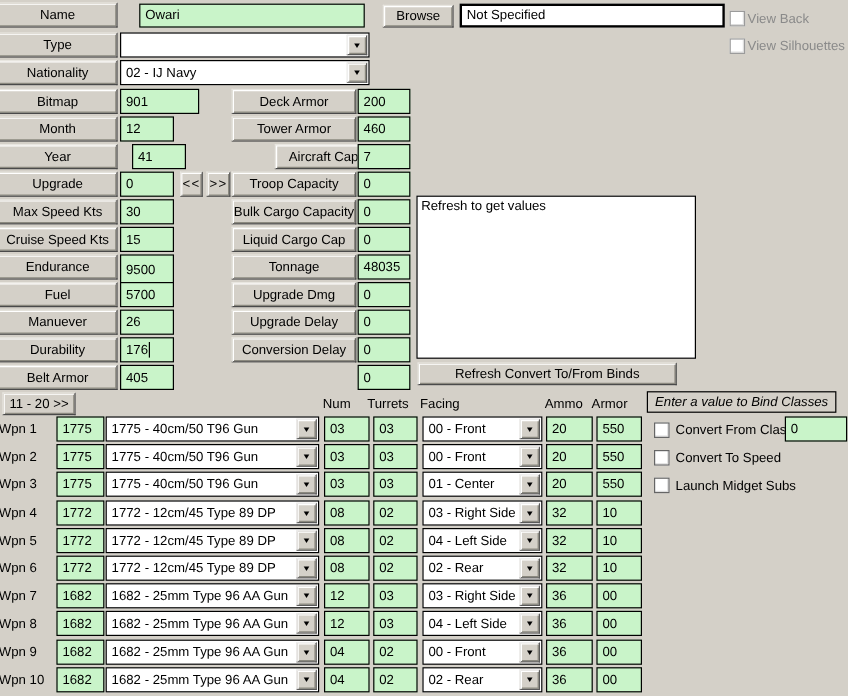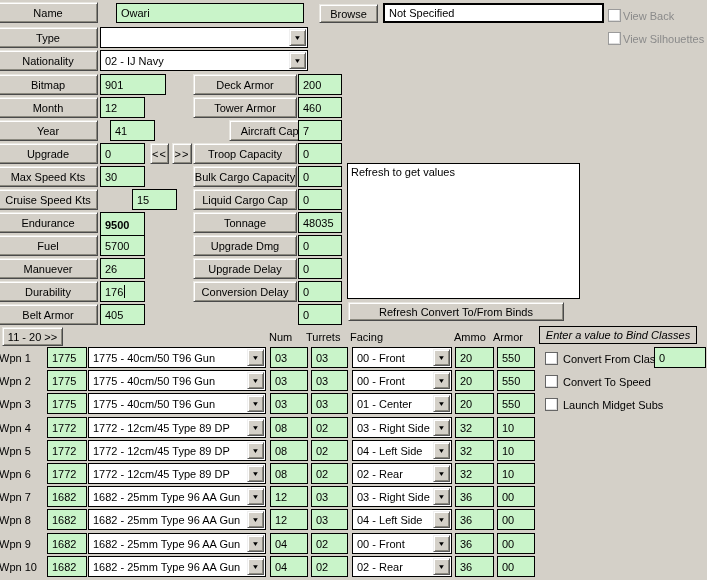--- a/index.html
+++ b/index.html
@@ -112,23 +112,23 @@
     <div class="gfield" style="left: 100px; top: 97px; width: 45px; height: 21px;">12</div>
     <div class="raised" style="left: -2px; top: 120px; width: 100px; height: 21px;">Year</div>
     <div class="gfield" style="left: 100px; top: 120px; width: 45px; height: 21px; margin-left: 10px;">41</div>
     <div class="raised" style="left: -2px; top: 143px; width: 100px; height: 21px;">Upgrade</div>
     <div class="gfield" style="left: 100px; top: 143px; width: 45px; height: 21px;">0</div>
     <div class="raised" style="left: 150px; top: 143px; width: 19px; height: 21px; letter-spacing: 1px;">&lt;&lt;</div>
     <div class="raised" style="left: 172px; top: 143px; width: 20px; height: 21px; letter-spacing: 1px;">&gt;&gt;</div>
     <div class="raised" style="left: -2px; top: 166px; width: 100px; height: 21px;">Max Speed Kts</div>
     <div class="gfield" style="left: 100px; top: 166px; width: 45px; height: 21px;">30</div>
     <div class="raised" style="left: -2px; top: 189px; width: 100px; height: 21px;">Cruise Speed Kts</div>
-    <div class="gfield" style="left: 100px; top: 189px; width: 45px; height: 21px; margin-left: 32px;">15</div>
+    <div class="gfield" style="left: 100px; top: 189px; width: 45px; height: 21px;">15</div>
     <div class="raised" style="left: -2px; top: 212px; width: 100px; height: 21px;">Endurance</div>
-    <div class="gfield" style="left: 100px; top: 212px; width: 45px; height: 25px; font-weight: bold;">9500</div>
+    <div class="gfield" style="left: 100px; top: 212px; width: 45px; height: 25px;">9500</div>
     <div class="raised" style="left: -2px; top: 235px; width: 100px; height: 21px;">Fuel</div>
     <div class="gfield" style="left: 100px; top: 235px; width: 45px; height: 21px;">5700</div>
     <div class="raised" style="left: -2px; top: 258px; width: 100px; height: 21px;">Manuever</div>
     <div class="gfield" style="left: 100px; top: 258px; width: 45px; height: 21px;">26</div>
     <div class="raised" style="left: -2px; top: 281px; width: 100px; height: 21px;">Durability</div>
     <div class="gfield caret" style="left: 100px; top: 281px; width: 45px; height: 21px;">176</div>
     <div class="raised" style="left: -2px; top: 304px; width: 100px; height: 21px;">Belt Armor</div>
     <div class="gfield" style="left: 100px; top: 304px; width: 45px; height: 21px;">405</div>
     <div class="raised" style="left: 193px; top: 74px; width: 104px; height: 21px;">Deck Armor</div>
     <div class="gfield" style="left: 298px; top: 74px; width: 44px; height: 21px;">200</div>

